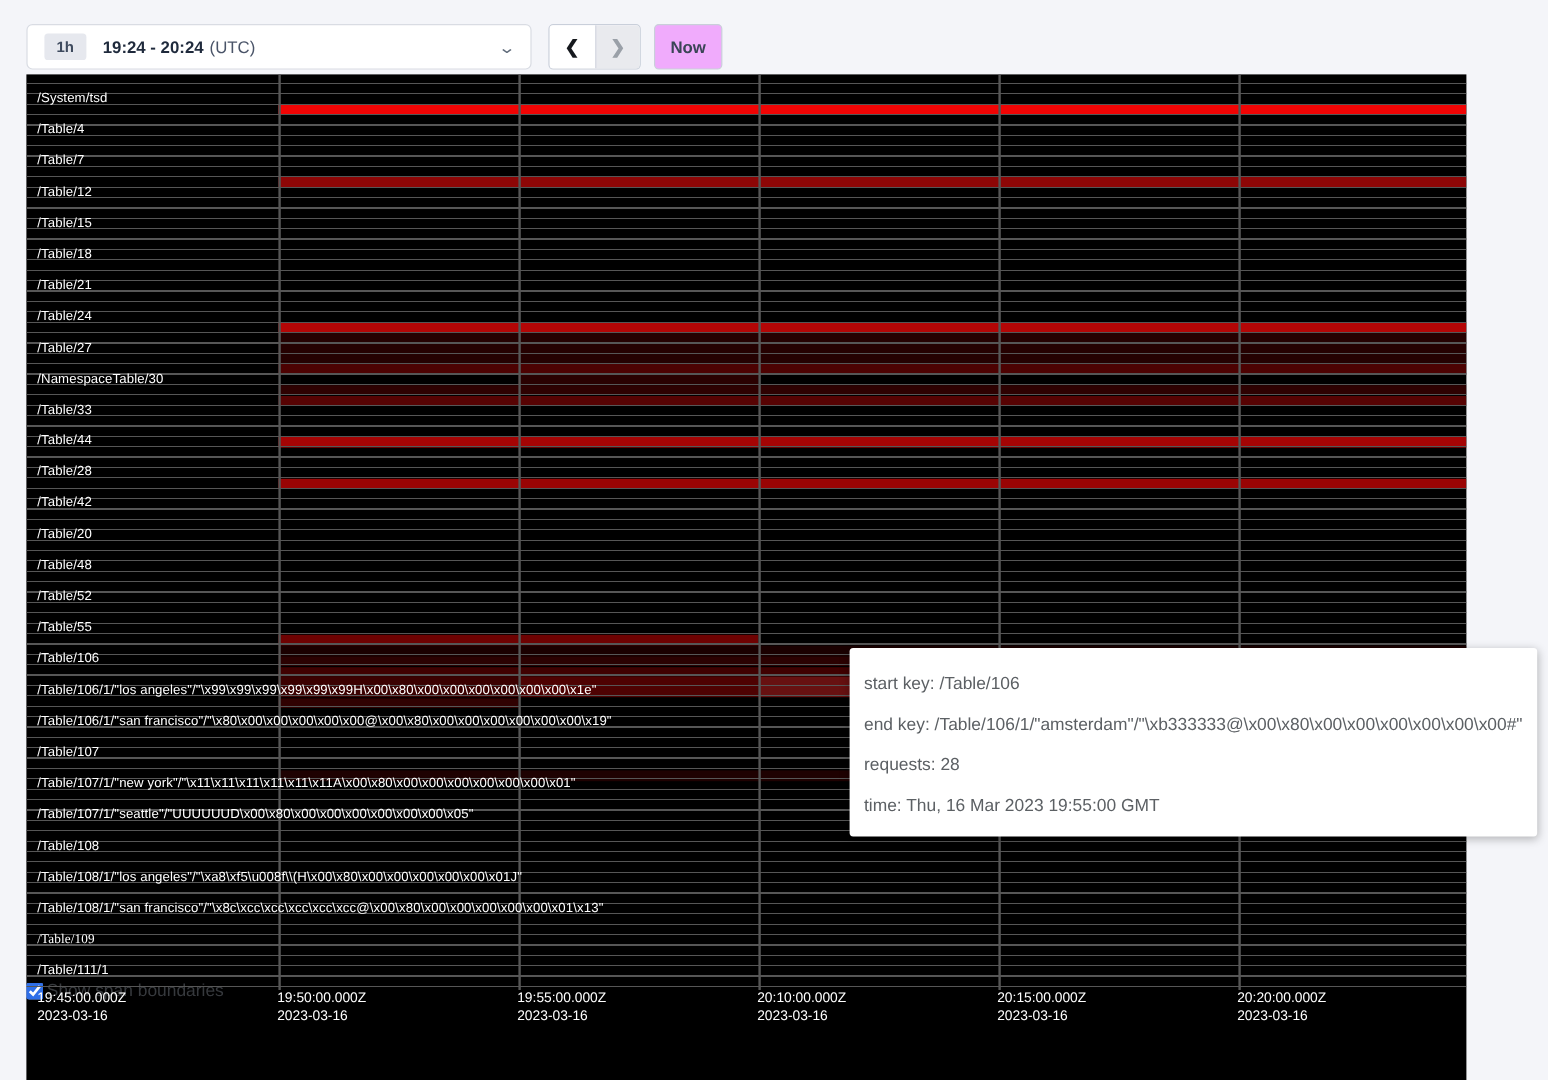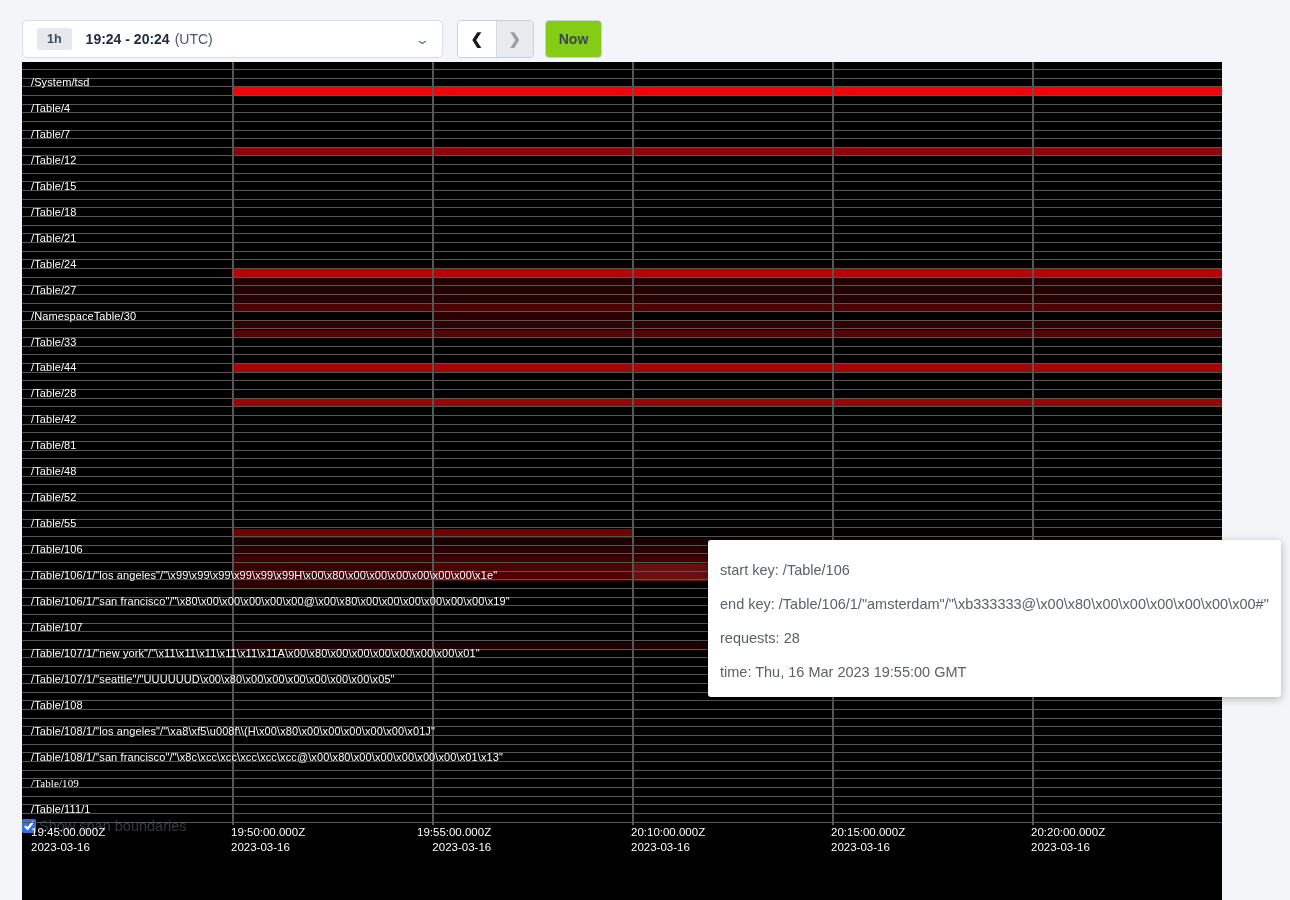--- a/index.html
+++ b/index.html
@@ -30,21 +30,21 @@
     background:#ffffff;
   }
   .nav-btn {
     width:50%; display:flex; align-items:center; justify-content:center;
     font-size:15px; font-weight:bold; border:none; background:#ffffff; cursor:pointer;
   }
   .nav-btn.prev { color:#15181d; }
   .nav-btn.next { background:#e9eaee; color:#9aa0a8; border-left:1px solid #d4d8e0; cursor:default; }
   .now-btn {
     position:absolute; left:545px; top:20px; height:38px; width:57px;
-    border:1px solid #c9cfda; border-radius:4px; background:#84cc16;
+    border:1px solid #c9cfda; border-radius:4px; background:#f0abfc;
     font-family:"Liberation Sans", sans-serif;
     font-size:14px; font-weight:bold; color:#3a4556; cursor:pointer;
   }
   
   .keyviz {
     position:absolute; left:22px; top:62px; width:1200px; height:896px;
     background:#000; overflow:hidden;
   }
   .h-lines {
     position:absolute; left:0; top:7px; width:100%; height:757px; z-index:2;
@@ -136,21 +136,21 @@
       <div class="row-label" style="top: 117.8px;">/Table/15</div>
       <div class="row-label" style="top: 143.75px;">/Table/18</div>
       <div class="row-label" style="top: 169.7px;">/Table/21</div>
       <div class="row-label" style="top: 195.65px;">/Table/24</div>
       <div class="row-label" style="top: 221.6px;">/Table/27</div>
       <div class="row-label" style="top: 247.55px;">/NamespaceTable/30</div>
       <div class="row-label" style="top: 273.5px;">/Table/33</div>
       <div class="row-label" style="top: 299.45px;">/Table/44</div>
       <div class="row-label" style="top: 325.4px;">/Table/28</div>
       <div class="row-label" style="top: 351.35px;">/Table/42</div>
-      <div class="row-label" style="top: 377.3px;">/Table/81</div>
+      <div class="row-label" style="top: 377.3px;">/Table/20</div>
       <div class="row-label" style="top: 403.25px;">/Table/48</div>
       <div class="row-label" style="top: 429.2px;">/Table/52</div>
       <div class="row-label" style="top: 455.15px;">/Table/55</div>
       <div class="row-label" style="top: 481.1px;">/Table/106</div>
       <div class="row-label" style="top: 507.05px;">/Table/106/1/"los angeles"/"\x99\x99\x99\x99\x99\x99H\x00\x80\x00\x00\x00\x00\x00\x00\x1e"</div>
       <div class="row-label" style="top: 533px;">/Table/106/1/"san francisco"/"\x80\x00\x00\x00\x00\x00@\x00\x80\x00\x00\x00\x00\x00\x00\x19"</div>
       <div class="row-label" style="top: 558.95px;">/Table/107</div>
       <div class="row-label" style="top: 584.9px;">/Table/107/1/"new york"/"\x11\x11\x11\x11\x11\x11A\x00\x80\x00\x00\x00\x00\x00\x00\x01"</div>
       <div class="row-label" style="top: 610.85px;">/Table/107/1/"seattle"/"UUUUUUD\x00\x80\x00\x00\x00\x00\x00\x00\x05"</div>
       <div class="row-label" style="top: 636.8px;">/Table/108</div>
@@ -161,21 +161,21 @@
     </div>
   <div id="ticks-layer">
       <div class="axis-tick" style="left: 9px;">
         <div>19:45:00.000Z</div>
         <div>2023-03-16</div>
       </div>
       <div class="axis-tick" style="left: 209px;">
         <div>19:50:00.000Z</div>
         <div>2023-03-16</div>
       </div>
-      <div class="axis-tick" style="left: 395px; text-align: right;">
+      <div class="axis-tick" style="left: 409px;">
         <div>19:55:00.000Z</div>
         <div>2023-03-16</div>
       </div>
       <div class="axis-tick" style="left: 609px;">
         <div>20:10:00.000Z</div>
         <div>2023-03-16</div>
       </div>
       <div class="axis-tick" style="left: 809px;">
         <div>20:15:00.000Z</div>
         <div>2023-03-16</div>

